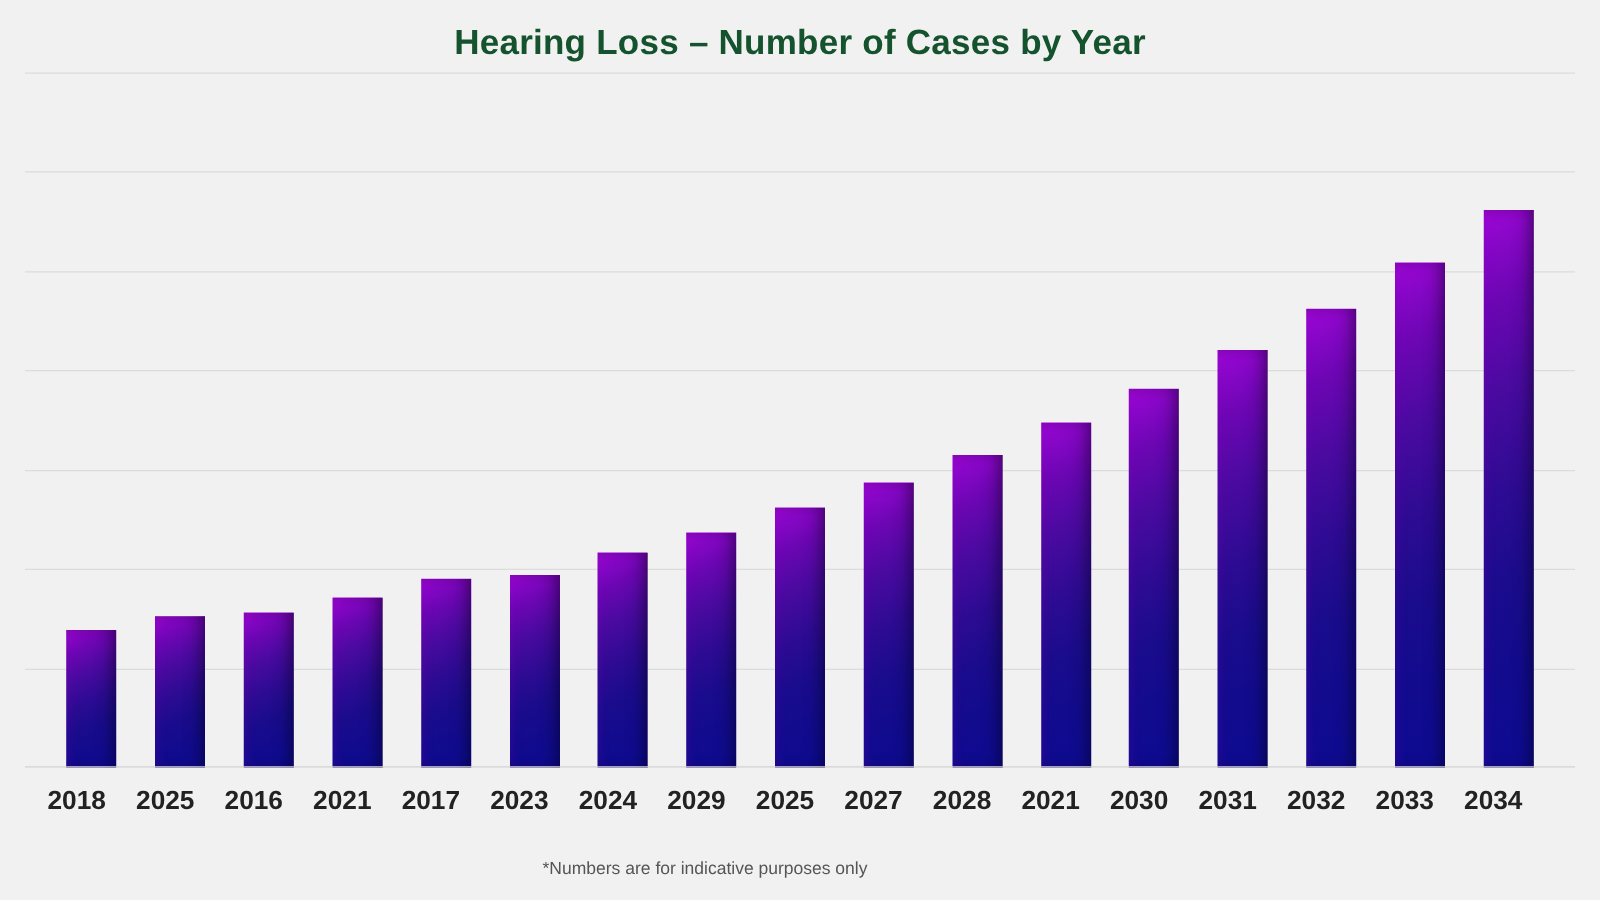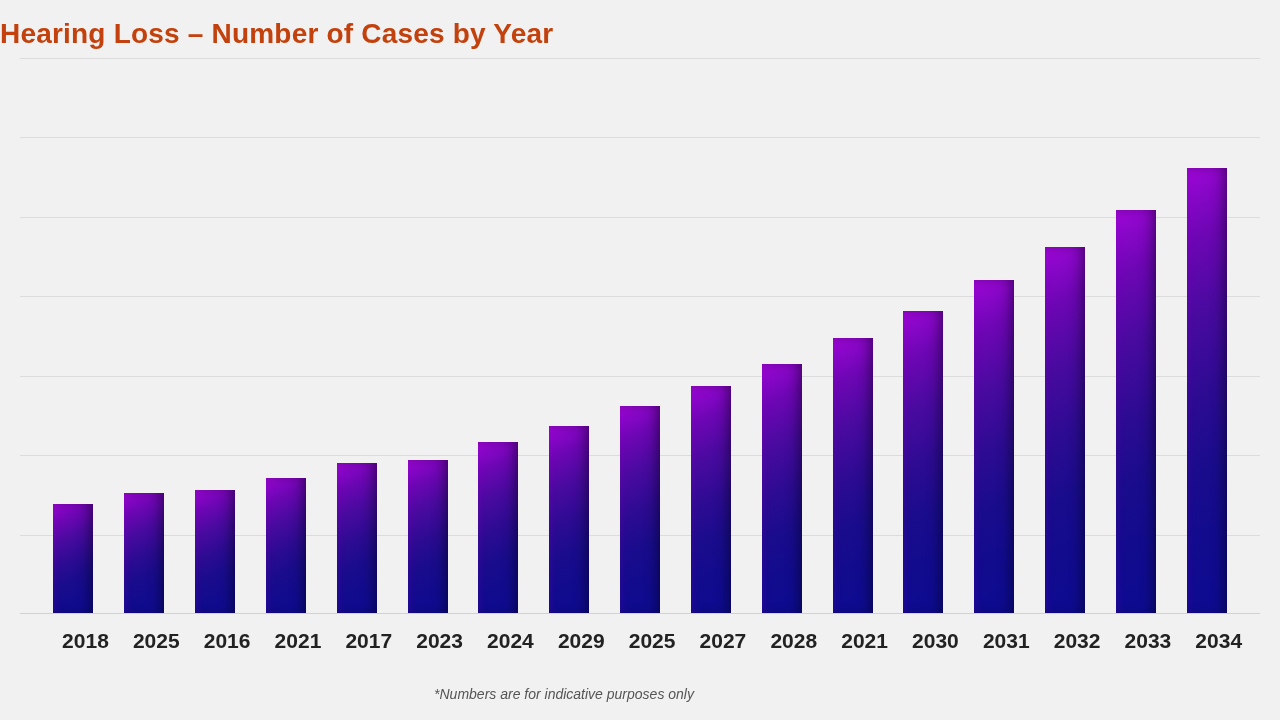--- a/index.html
+++ b/index.html
@@ -23,23 +23,24 @@
     height: 720px;
     background: #f1f1f1;
   }
 
   
   .chart-title {
     position: absolute;
     left: 0;
     top: 18px;
     width: 1280px;
+    text-align: center;
     font-size: 28px;
     font-weight: bold;
-    color: #c2410c;
+    color: #14532d;
     letter-spacing: 0.2px;
     white-space: nowrap;
   }
 
   
   .plot-area {
     position: absolute;
     left: 20px;
     top: 58px;
     width: 1240px;
@@ -110,36 +111,35 @@
     top: 624px;
     width: 1240px;
     height: 36px;
     display: flex;
     justify-content: space-between;
     padding: 0 18px;
     box-sizing: border-box;
   }
   .x-slot {
     flex: 1 1 0;
-    text-align: right;
+    text-align: left;
     font-size: 21px;
     font-weight: bold;
     color: #222222;
     line-height: 34px;
   }
 
   
   .footnote {
     position: absolute;
     left: 0;
     top: 686px;
     width: 1128px;
     text-align: center;
     font-size: 14px;
-    font-style: italic;
     color: #555555;
   }
 </style>
 </head>
 <body>
 
 <div class="chart-root">
 
   <div class="chart-title">Hearing Loss – Number of Cases by Year</div>
 

